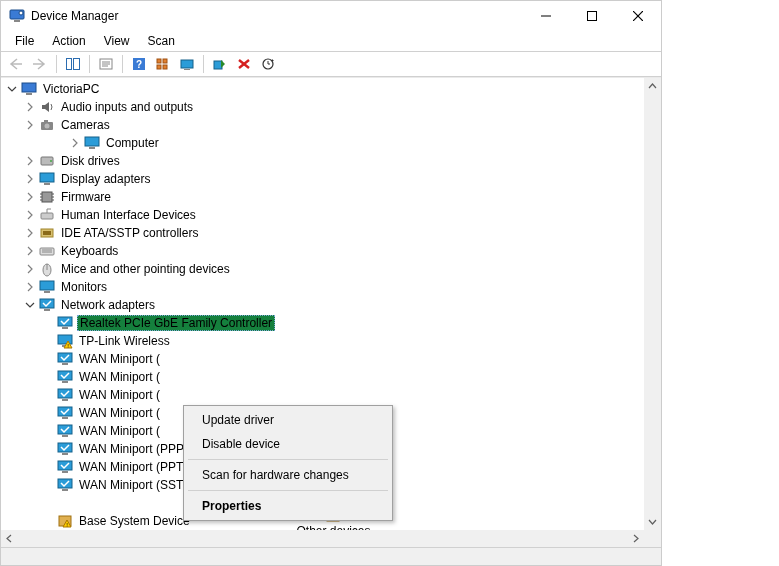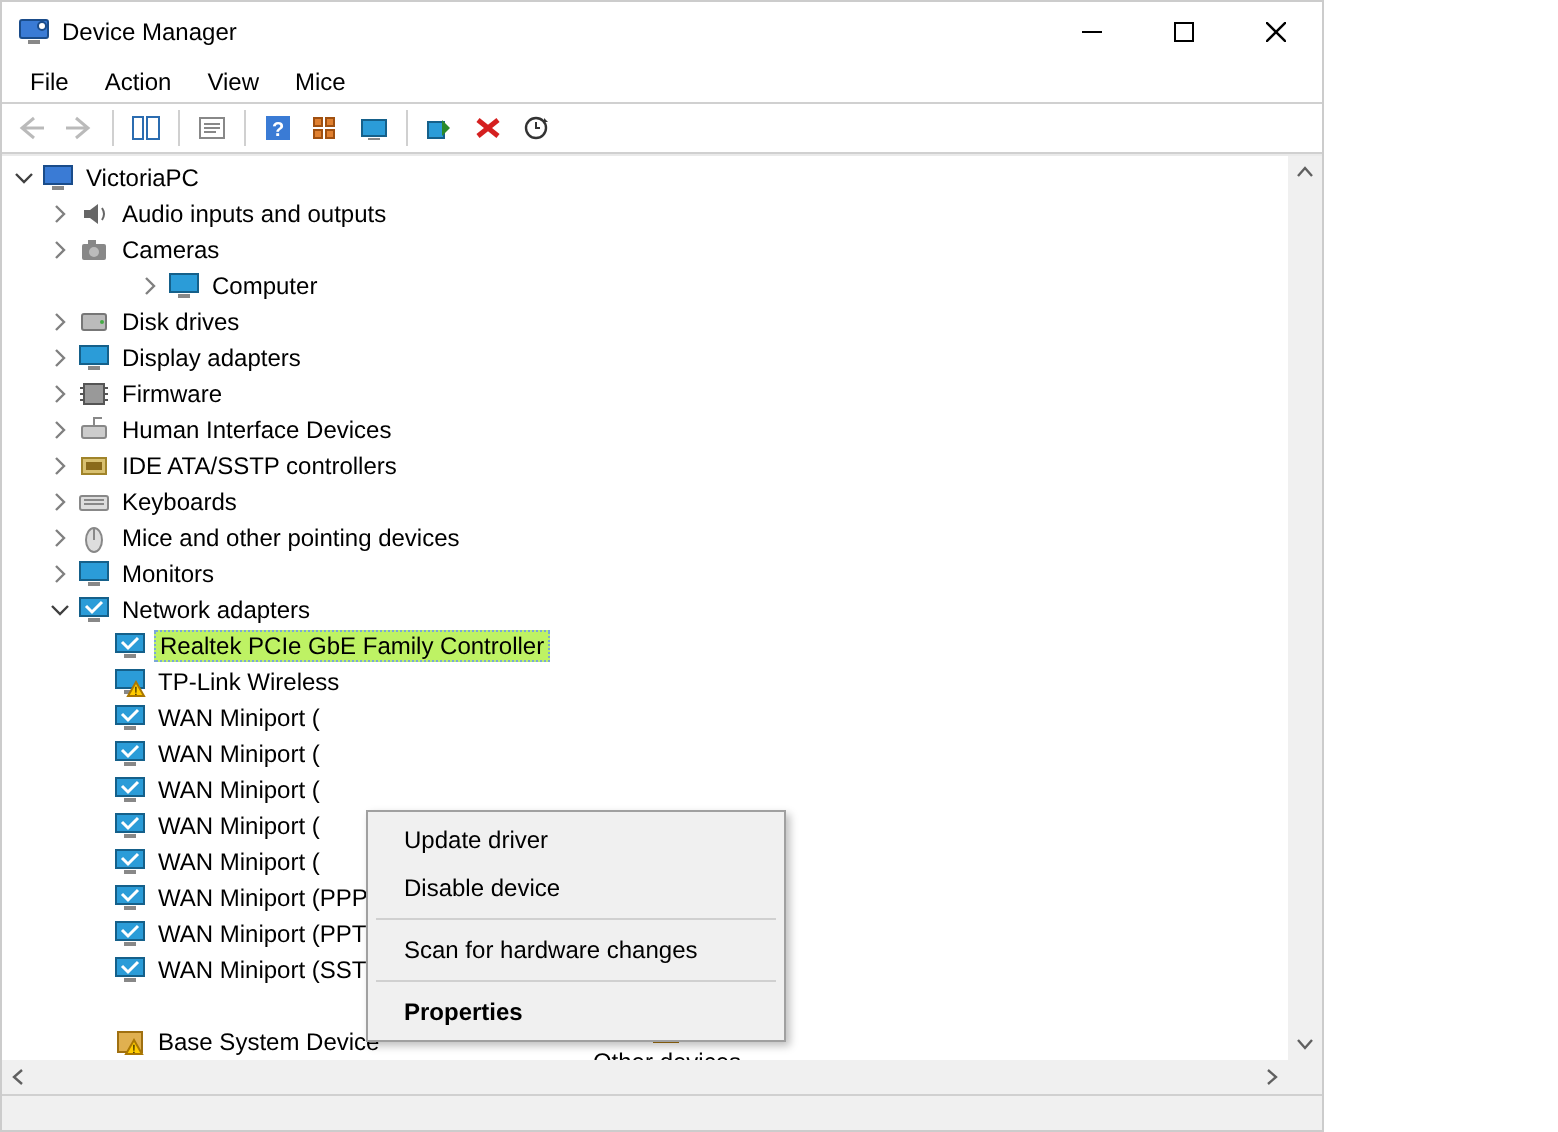--- a/index.html
+++ b/index.html
@@ -97,21 +97,21 @@
     flex-shrink: 0;
   }
   .node-icon {
     width: 16px; height: 16px;
     display: flex; align-items: center; justify-content: center;
     margin: 0 4px 0 2px;
     flex-shrink: 0;
   }
   .node-label { font-size: 12px; padding: 0 2px;}
   .selected .node-label {
-    background: #bef264;
+    background: #15803d;
     border: 1px dotted #7aa7d8;
     padding: 0 2px;
   }
   
   .vscroll {
     position: absolute;
     right: 0; top: 0; bottom: 17px;
     width: 17px;
     background: #f0f0f0;
     display:flex; flex-direction: column;
@@ -191,21 +191,21 @@
             <line x1="10" y1="0" x2="0" y2="10" stroke="#000" stroke-width="1.2"></line>
           </svg>
       </div>
     </div>
   </div>
 
   <div class="menubar">
     <span class="menuitem">File</span>
     <span class="menuitem">Action</span>
     <span class="menuitem">View</span>
-    <span class="menuitem">Mice</span>
+    <span class="menuitem">Scan</span>
   </div>
 
   <div class="toolbar">
     <div class="tb-btn tb-disabled">
       <svg width="16" height="14">
           <path d="M9 2 L3 7 L9 12 M3 7 H14" fill="none" stroke="#555" stroke-width="1.5"></path>
         </svg>
     </div>
     <div class="tb-btn tb-disabled">
       <svg width="16" height="14">

